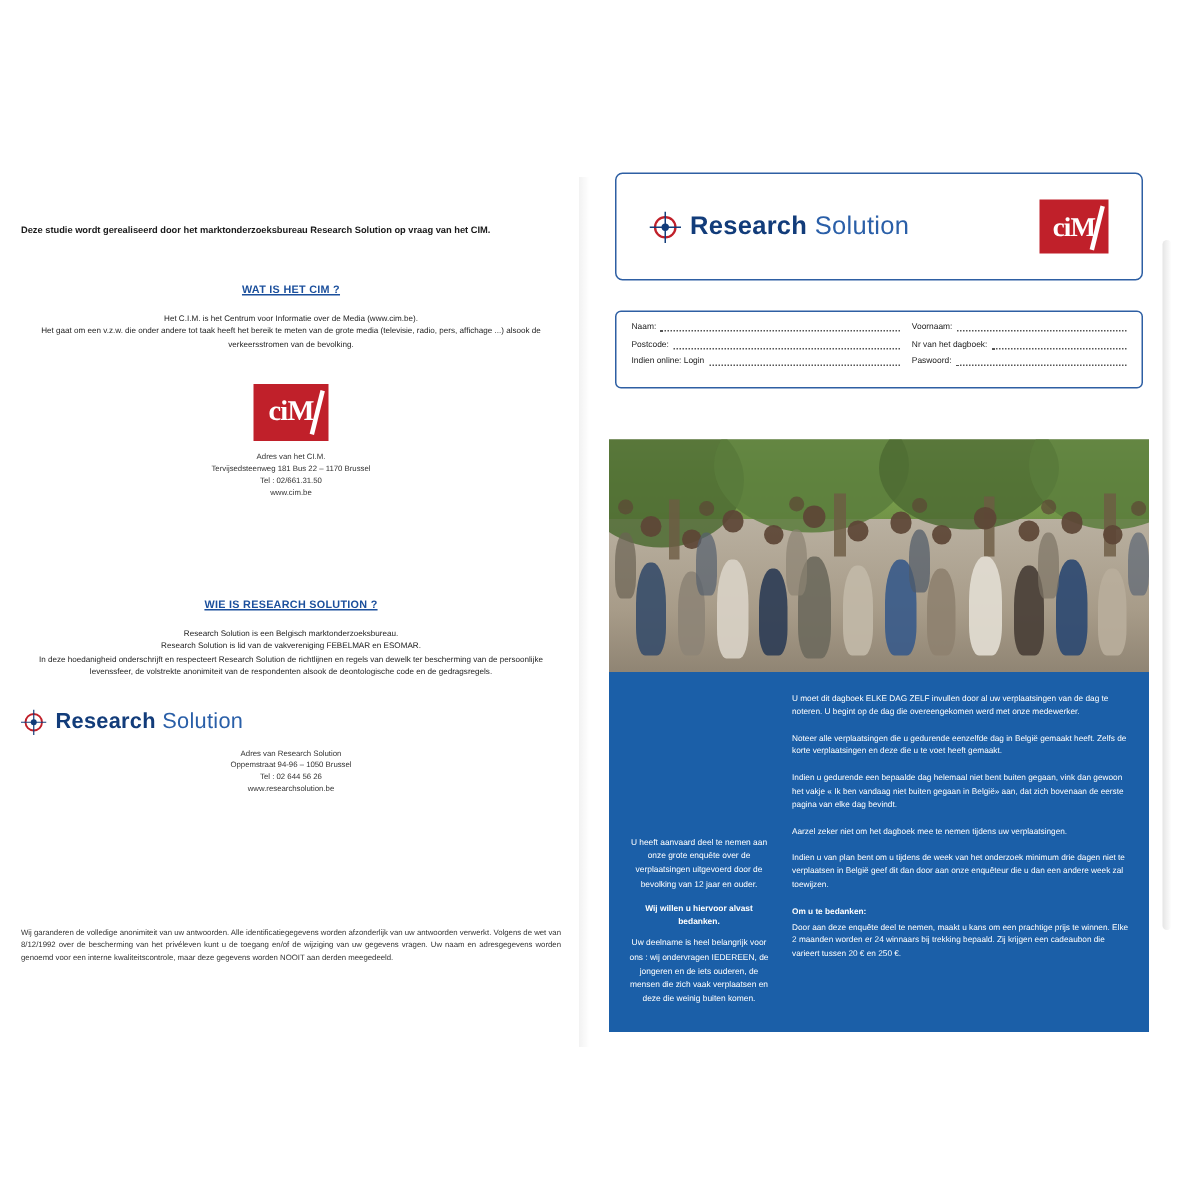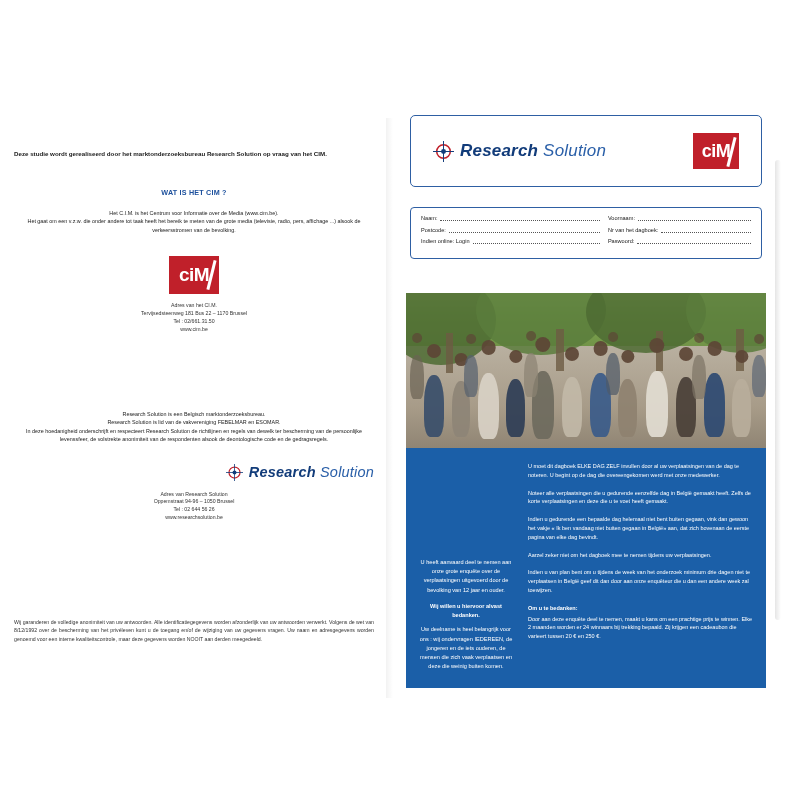--- a/index.html
+++ b/index.html
@@ -33,20 +33,21 @@
     font-size: 6.2px;
     font-weight: bold;
     color: #1a1a1a;
     line-height: 1.35;
   }
 
   .section-title {
     text-align: center;
     color: #1b4f9c;
     font-weight: bold;
+    text-decoration: underline;
     font-size: 7.2px;
     letter-spacing: .2px;
   }
 
   .center-para {
     text-align: center;
     font-size: 5.4px;
     color: #222;
     line-height: 1.55;
   }
@@ -63,40 +64,39 @@
     width: 50px;
     height: 38px;
     background: #c0202a;
     color: #ffffff;
     font-weight: bold;
     font-size: 19px;
     letter-spacing: -0.5px;
     display: flex;
     align-items: center;
     justify-content: center;
-    font-family: Liberation Sans, sans-serif;
+    font-family: Liberation Serif, serif;
     position: relative;
   }
   .cim-logo .tail {
     position: absolute;
     right: 6px;
     top: 4px;
     width: 3px;
     height: 30px;
     background: #ffffff;
     transform: rotate(14deg);
   }
 
   
   .rs-logo {
     display: flex;
     align-items: center;
     gap: 6px;
-    justify-content: flex-end;
-    font-style: italic;
+    justify-content: flex-start;
   }
   .rs-mark {
     width: 17px;
     height: 17px;
     position: relative;
   }
   .rs-word {
     font-size: 14.5px;
     color: #123c7a;
     font-weight: bold;
@@ -320,20 +320,21 @@
 
     <div class="addr-block" style="margin-top:8px;">
       <div>Adres van het CI.M.</div>
       <div>Tervijsedsteenweg 181 Bus 22 – 1170 Brussel</div>
       <div>Tel : 02/661.31.50</div>
       <div>www.cim.be</div>
     </div>
   </div>
 
   <div style="position:absolute;left:14px;top:288px;width:360px;">
+    <div class="section-title">WIE IS RESEARCH SOLUTION ?</div>
     <div class="center-para" style="margin-top:12px;white-space:pre-line;">Research Solution is een Belgisch marktonderzoeksbureau.
 Research Solution is lid van de vakvereniging FEBELMAR en ESOMAR.
 In deze hoedanigheid onderschrijft en respecteert Research Solution de richtlijnen en regels van dewelk ter bescherming van de persoonlijke levenssfeer, de volstrekte anonimiteit van de respondenten alsook de deontologische code en de gedragsregels.</div>
 
     <div class="rs-logo" style="margin-top:20px;">
       <span class="rs-mark">
         <svg width="17" height="17" viewBox="0 0 34 34">
           <circle cx="17" cy="17" r="11" fill="none" stroke="#c0202a" stroke-width="2.5"></circle>
           <circle cx="17" cy="17" r="4" fill="#123c7a"></circle>
           <line x1="17" y1="0" x2="17" y2="34" stroke="#123c7a" stroke-width="1.6"></line>

